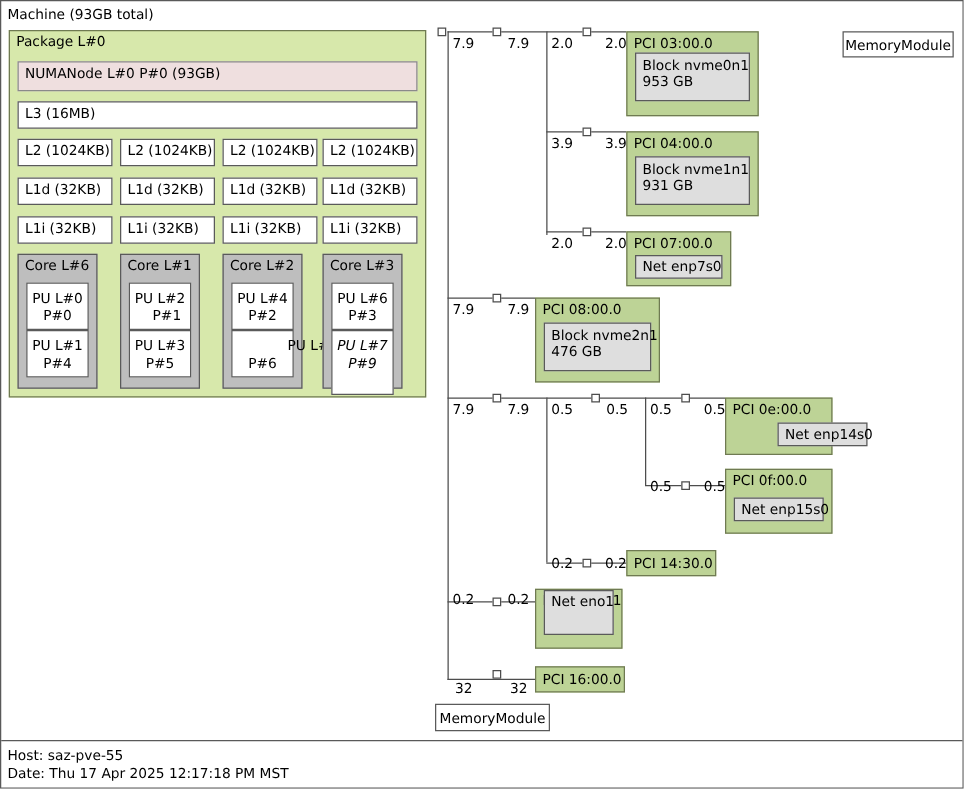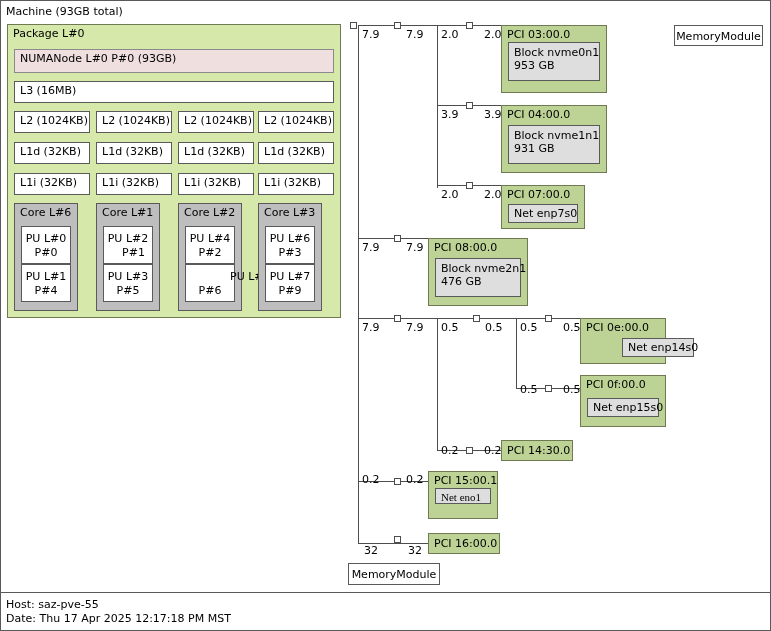--- a/index.html
+++ b/index.html
@@ -137,21 +137,21 @@
   <div class="ctr" style="top:19px;">P#6</div>
 </div>
 
 <div class="abs core" style="left:258px;top:203px;width:64px;height:108px;">
   <div class="box-label">Core L#3</div>
 </div>
 <div class="abs pu" style="left:265px;top:226px;width:50px;height:38px;">
   <div class="ctr" style="top:5px;">PU L#6</div>
   <div class="ctr" style="top:19px;">P#3</div>
 </div>
-<div class="abs pu" style="left:265px;top:264px;width:50px;height:38px;">
+<div class="abs pu" style="left:265px;top:264px;width:50px;height:52px;font-style:italic;">
   <div class="ctr" style="top:5px;">PU L#7</div>
   <div class="ctr" style="top:19px;">P#9</div>
 </div>
 
 <div class="abs memmod" style="left:674px;top:25px;width:89px;height:21px;">
   <div class="ctr" style="top:4px;">MemoryModule</div>
 </div>
 <div class="abs memmod" style="left:348px;top:563px;width:92px;height:22px;">
   <div class="ctr" style="top:4px;">MemoryModule</div>
 </div>
@@ -271,21 +271,21 @@
   <div class="l1" style="top:2px;">Net enp15s0</div>
 </div>
 
 <div class="abs pci" style="left:501px;top:440px;width:72px;height:21px;">
   <div class="box-label" style="top:4px;">PCI 14:30.0</div>
 </div>
 
 <div class="abs pci" style="left:428px;top:471px;width:70px;height:48px;">
   <div class="box-label">PCI 15:00.1</div>
 </div>
-<div class="abs osdev" style="left:435px;top:488px;width:56px;height:16px;font-family:Liberation Serif, serif;">
+<div class="abs osdev" style="left:435px;top:472px;width:56px;height:36px;">
   <div class="l1" style="top:2px;">Net eno1</div>
 </div>
 
 <div class="abs pci" style="left:428px;top:533px;width:72px;height:21px;">
   <div class="box-label" style="top:4px;">PCI 16:00.0</div>
 </div>
 
 <div class="abs" id="footer-rule"></div>
 <div class="abs" id="footer-host">Host: saz-pve-55</div>
 <div class="abs" id="footer-date">Date: Thu 17 Apr 2025 12:17:18 PM MST</div>

